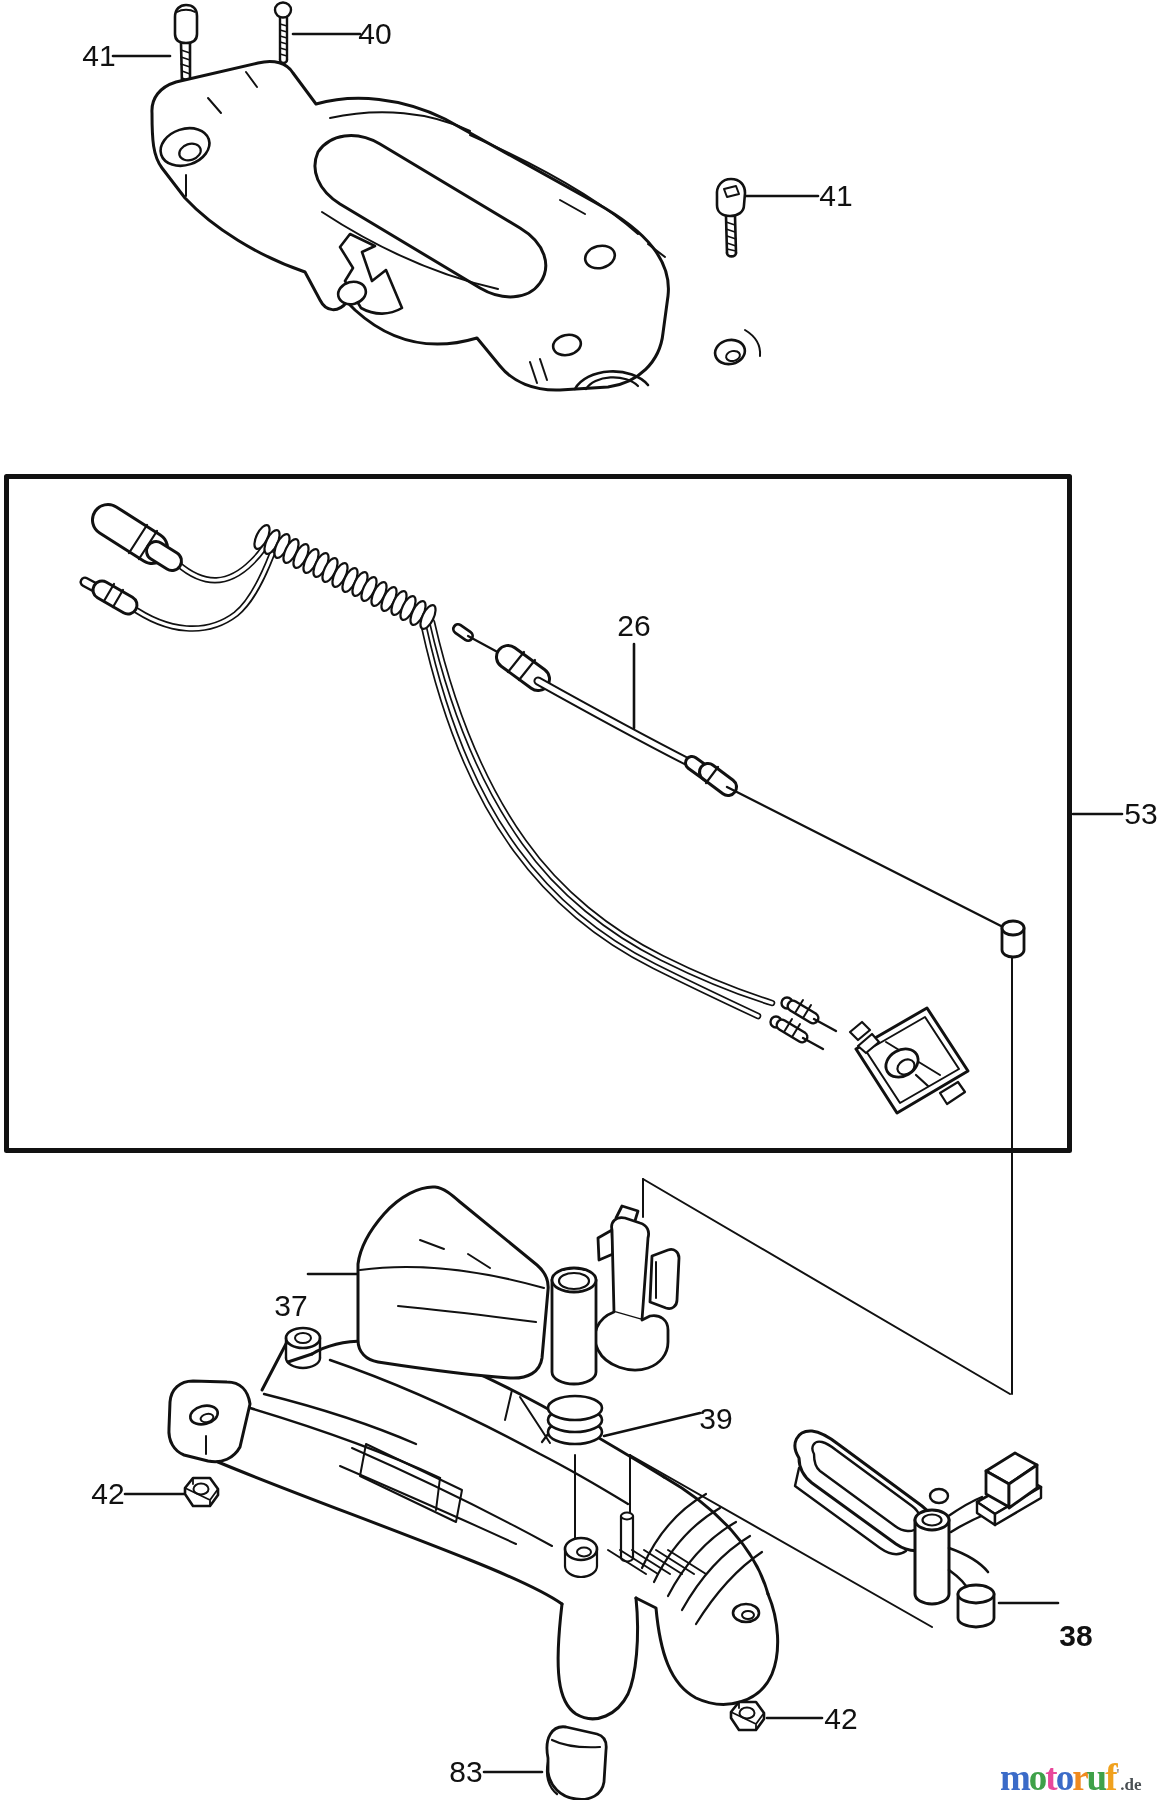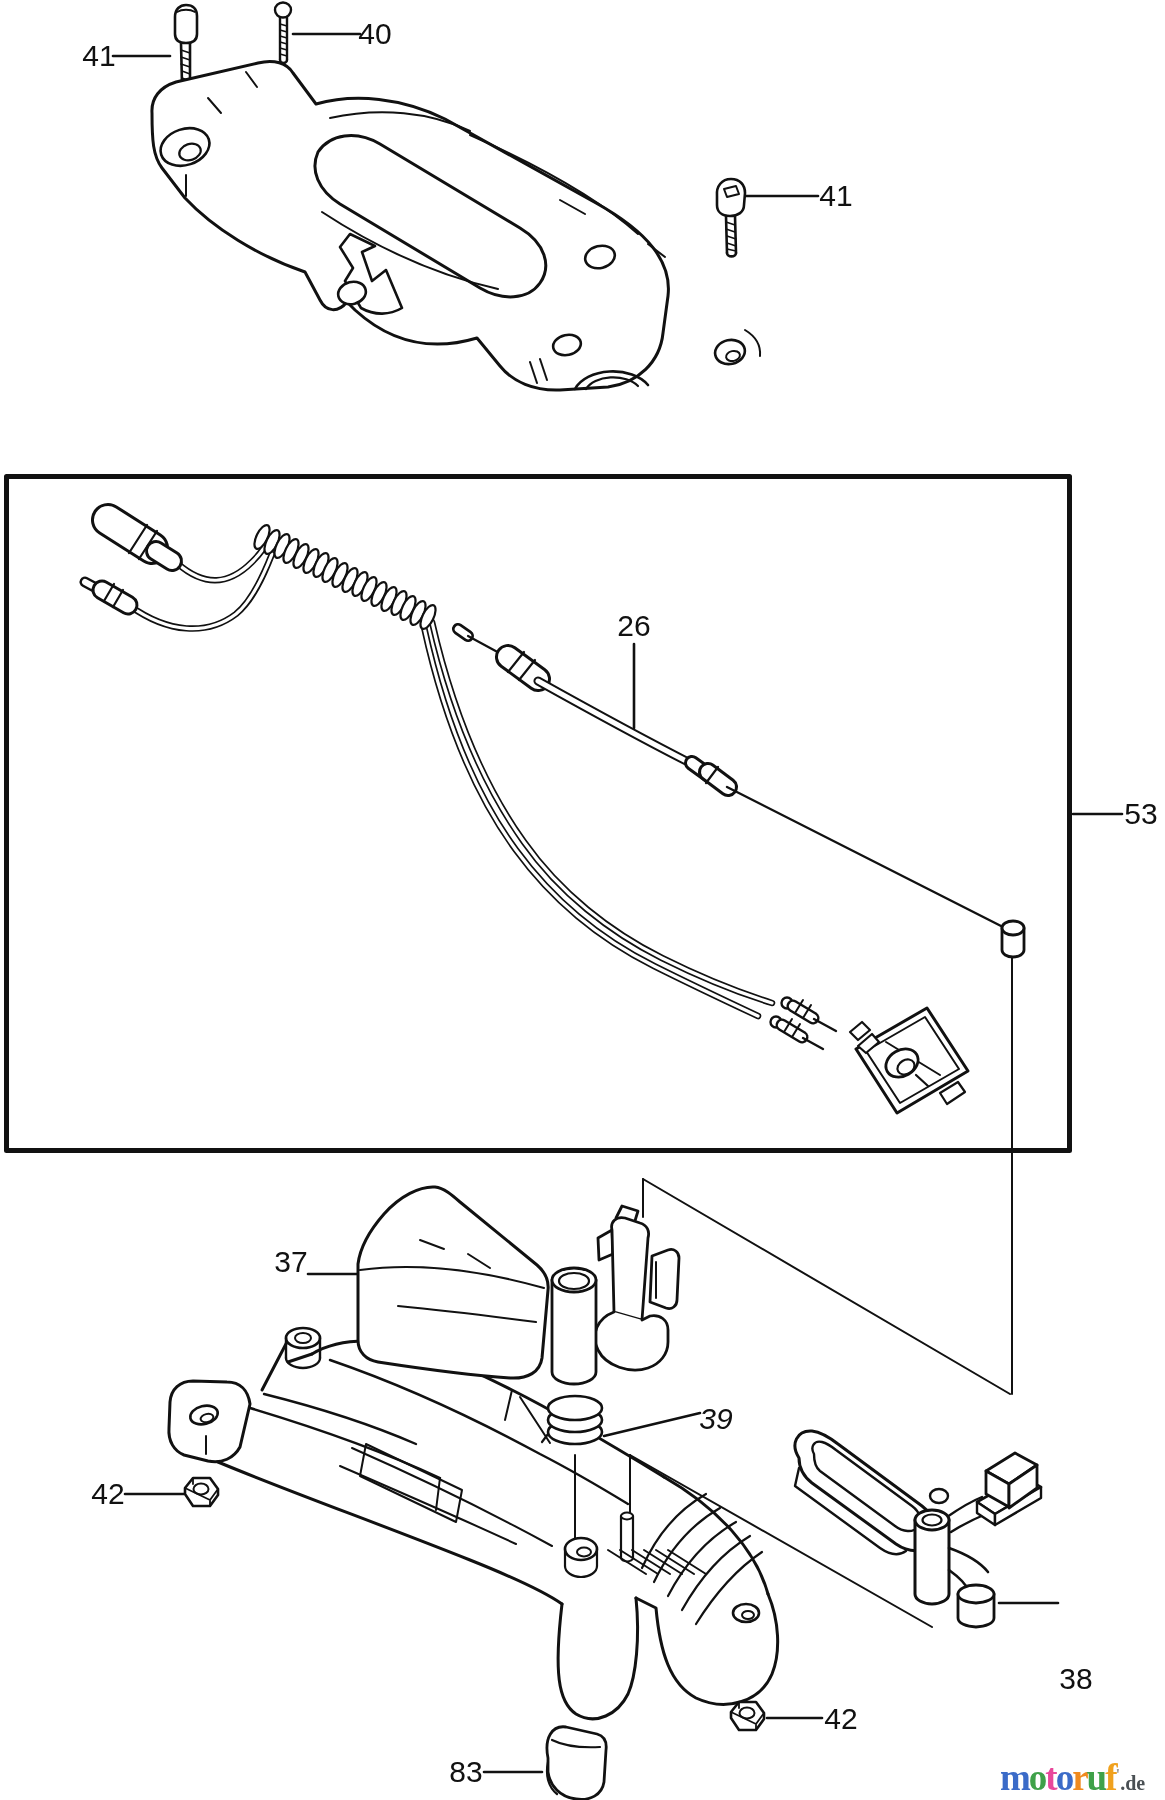--- a/index.html
+++ b/index.html
@@ -10,21 +10,21 @@
     position:absolute;transform:translate(-50%,-50%);
     font-family:"Liberation Sans", sans-serif;
     font-size:30px;color:#111;letter-spacing:0px;white-space:nowrap;
   }
   .logo{
     position:absolute;left:1000px;top:1752px;width:165px;height:46px;
     font-family:"Liberation Serif", serif;font-weight:bold;
     font-size:37px;letter-spacing:-2px;line-height:46px;text-align:left;
   }
   .logo .mark{font-size:17px;letter-spacing:0;color:#9a9a9a;vertical-align:10px;}
-  .logo .suffix{font-size:20px;letter-spacing:0;font-weight:bold;}
+  .logo .suffix{font-size:17px;letter-spacing:0;font-weight:bold;}
 </style>
 </head>
 <body>
 
 <div class="stage">
 
 <svg width="1165" height="1800" viewBox="0 0 1165 1800" fill="none" stroke="#111" stroke-linecap="round" stroke-linejoin="round">
 
   <g stroke-width="2">
     <line x1="643" y1="1179" x2="643" y2="1217"></line>
@@ -386,23 +386,23 @@
   </g>
 
 </svg>
 
 <div id="callouts">
       <div class="callout" style="left: 375px; top: 34px;">40</div>
       <div class="callout" style="left: 99px; top: 56px;">41</div>
       <div class="callout" style="left: 836px; top: 196px;">41</div>
       <div class="callout" style="left: 1141px; top: 814px;">53</div>
       <div class="callout" style="left: 634px; top: 626px;">26</div>
-      <div class="callout" style="left: 291px; top: 1262px;">37</div>
-      <div class="callout" style="left: 716px; top: 1419px; font-style: italic;">39</div>
+      <div class="callout" style="left: 291px; top: 1306px;">37</div>
+      <div class="callout" style="left: 716px; top: 1419px;">39</div>
       <div class="callout" style="left: 108px; top: 1494px;">42</div>
-      <div class="callout" style="left: 1076px; top: 1679px;">38</div>
+      <div class="callout" style="left: 1076px; top: 1636px; font-weight: bold;">38</div>
       <div class="callout" style="left: 841px; top: 1719px;">42</div>
       <div class="callout" style="left: 466px; top: 1772px;">83</div>
     </div>
 
 <div class="logo"><span id="logo-letters"><span style="color: rgb(59, 107, 200);">m</span><span style="color: rgb(63, 161, 73);">o</span><span style="color: rgb(232, 72, 155);">t</span><span style="color: rgb(59, 107, 200);">o</span><span style="color: rgb(240, 138, 30);">r</span><span style="color: rgb(63, 161, 73);">u</span><span style="color: rgb(240, 161, 30);">f</span></span><span class="mark">'</span><span class="suffix" style="color: rgb(74, 80, 84);">.de</span></div>
 
 </div>
 
 </body></html>

